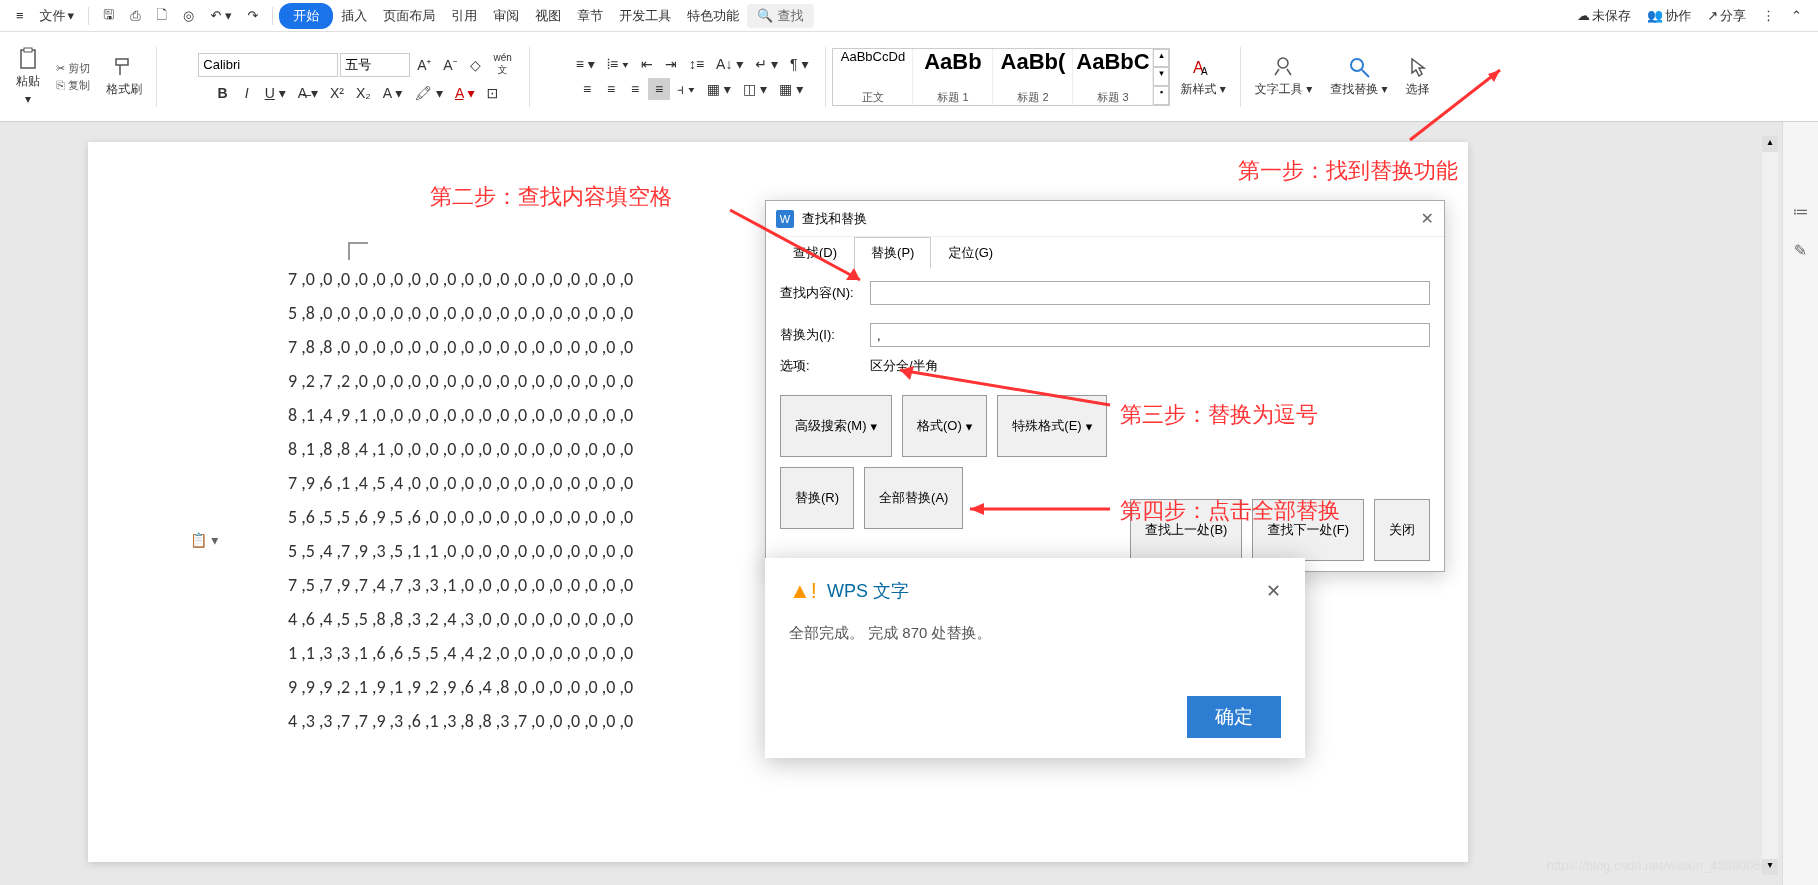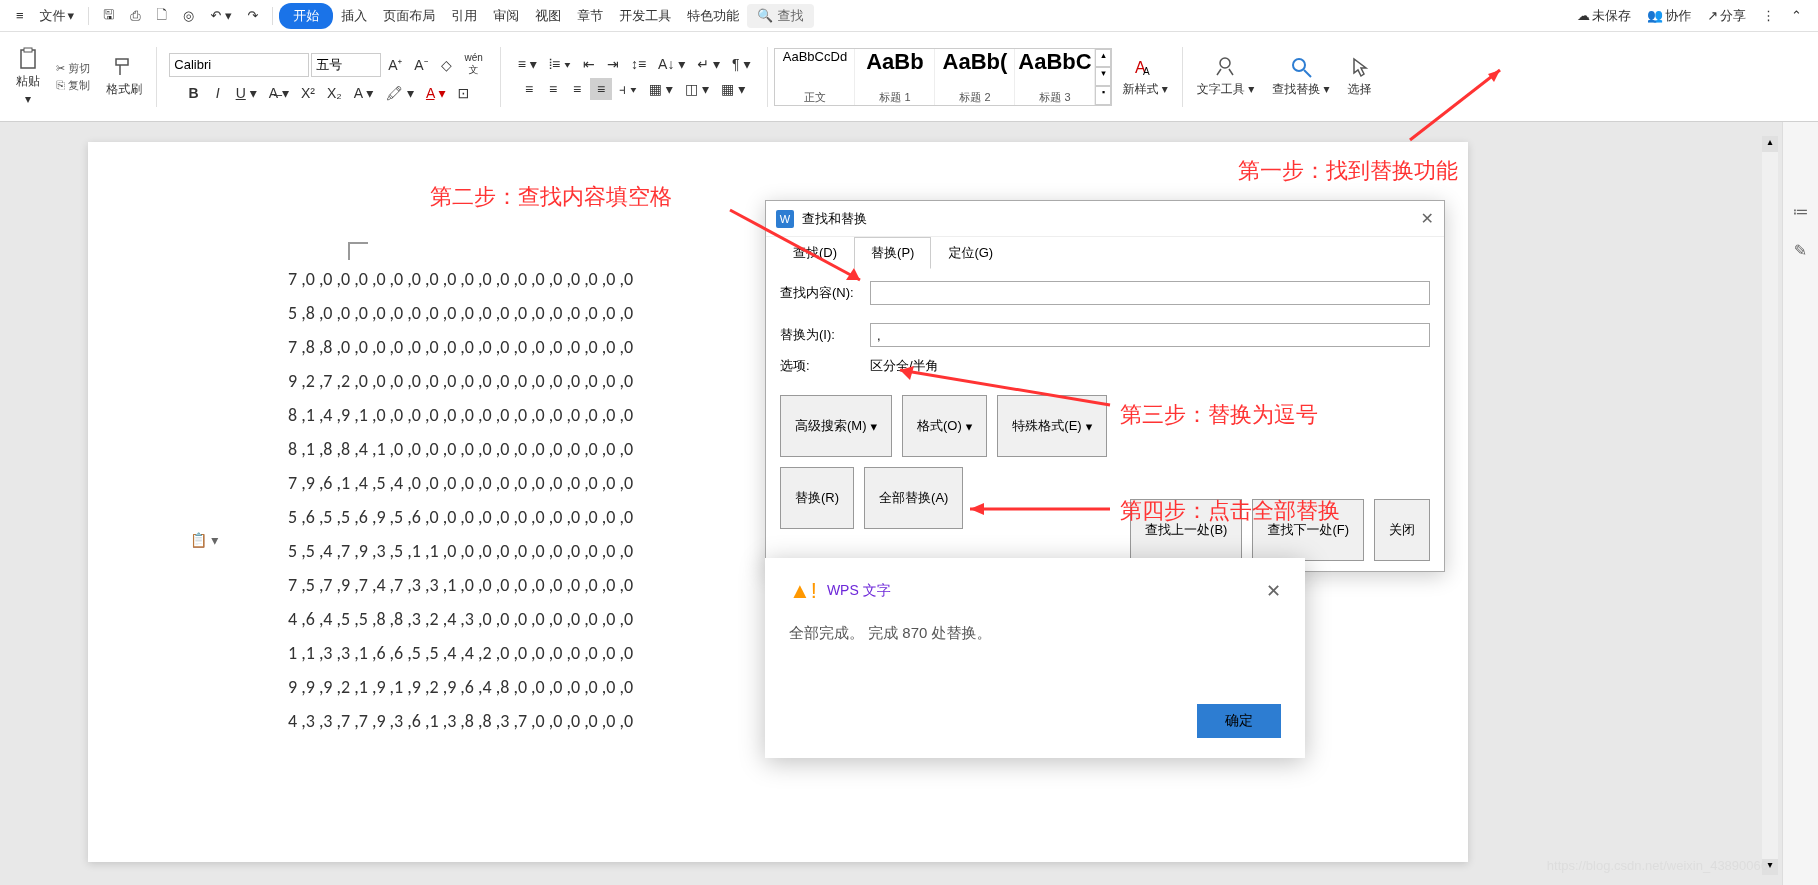--- a/index.html
+++ b/index.html
@@ -14,21 +14,21 @@
 .spacer { flex: 1; }
 
 
 .ribbon { height: 90px; background: #fff; display: flex; align-items: center; padding: 4px 8px; border-bottom: 1px solid #d0d0d0; gap: 2px; }
 .rib-group { display: flex; flex-direction: column; align-items: center; padding: 2px 6px; gap: 2px; }
 .rib-large { display: flex; flex-direction: column; align-items: center; padding: 4px 8px; font-size: 12px; color: #333; gap: 2px; cursor: pointer; }
 .rib-icon { width: 24px; height: 24px; }
 .rib-sep { width: 1px; height: 60px; background: #e0e0e0; margin: 0 4px; }
 .font-sel { width: 140px; height: 24px; border: 1px solid #ccc; font-size: 13px; padding: 2px 4px; }
 .size-sel { width: 70px; height: 24px; border: 1px solid #ccc; font-size: 13px; padding: 2px 4px; }
-.fmt-row { display: flex; gap: 2px; align-items: center; }
+.fmt-row { display: flex; gap: 2px; align-items: center; margin-left: 29px; }
 .fmt-btn { padding: 3px 5px; font-size: 14px; cursor: pointer; color: #333; min-width: 22px; text-align: center; }
 .fmt-btn.active { background: #d0d0d0; }
 .small-txt { font-size: 11px; color: #555; }
 
 
 .styles-gallery { display: flex; border: 1px solid #ccc; height: 58px; }
 .style-item { width: 80px; display: flex; flex-direction: column; align-items: center; justify-content: space-between; border-right: 1px solid #eee; cursor: pointer; }
 .style-preview { font-size: 13px; }
 .style-preview.big { font-size: 22px; font-weight: bold; }
 .style-name { font-size: 11px; color: #555; margin-top: 2px; }
@@ -64,24 +64,24 @@
 .dlg-input { flex: 1; height: 24px; border: 1px solid #aaa; padding: 2px 6px; font-size: 13px; }
 .dlg-btn { padding: 21px 14px; border: 1px solid #999; background: #f0f0f0; font-size: 13px; cursor: pointer; display: inline-flex; align-items: center; gap: 4px; }
 .dlg-btn-row { display: flex; gap: 10px; margin-top: 20px; }
 .dlg-btn-row2 { display: flex; gap: 10px; margin-top: 10px; }
 .dlg-footer { position: absolute; bottom: 10px; right: 14px; display: flex; gap: 10px; }
 
 
 .msgbox { position: absolute; left: 765px; top: 558px; width: 540px; height: 200px; background: #fff; box-shadow: 0 4px 24px rgba(0,0,0,0.25); z-index: 60; padding: 20px 24px; }
 .msg-title { display: flex; align-items: center; gap: 10px; }
 .msg-warn-icon { color: #ff9800; font-size: 22px; }
-.msg-title-text { font-size: 14px; color: #6d28d9; flex: 1; }
+.msg-title-text { font-size: 18px; color: #0369a1; flex: 1; }
 .msg-close { font-size: 18px; color: #666; cursor: pointer; }
 .msg-body { margin-top: 20px; font-size: 15px; color: #555; }
-.msg-btn { position: absolute; right: 24px; bottom: 20px; padding: 8px 28px; background: #2d7dd2; color: #000000; border: none; font-size: 14px; cursor: pointer; }
+.msg-btn { position: absolute; right: 24px; bottom: 20px; padding: 8px 28px; background: #2d7dd2; color: #ffffff; border: none; font-size: 19px; cursor: pointer; }
 
 
 .paste-ind { position: absolute; left: 190px; top: 410px; font-size: 14px; color: #666; }
 
 
 .scrollbar { position: absolute; right: 40px; top: 136px; width: 16px; bottom: 10px; background: #f0f0f0; }
 .scroll-up { height: 16px; background: #e0e0e0; text-align: center; font-size: 10px; cursor: pointer; }
 .scroll-down { position: absolute; bottom: 0; height: 16px; width: 100%; background: #e0e0e0; text-align: center; font-size: 10px; cursor: pointer; }
 
 

